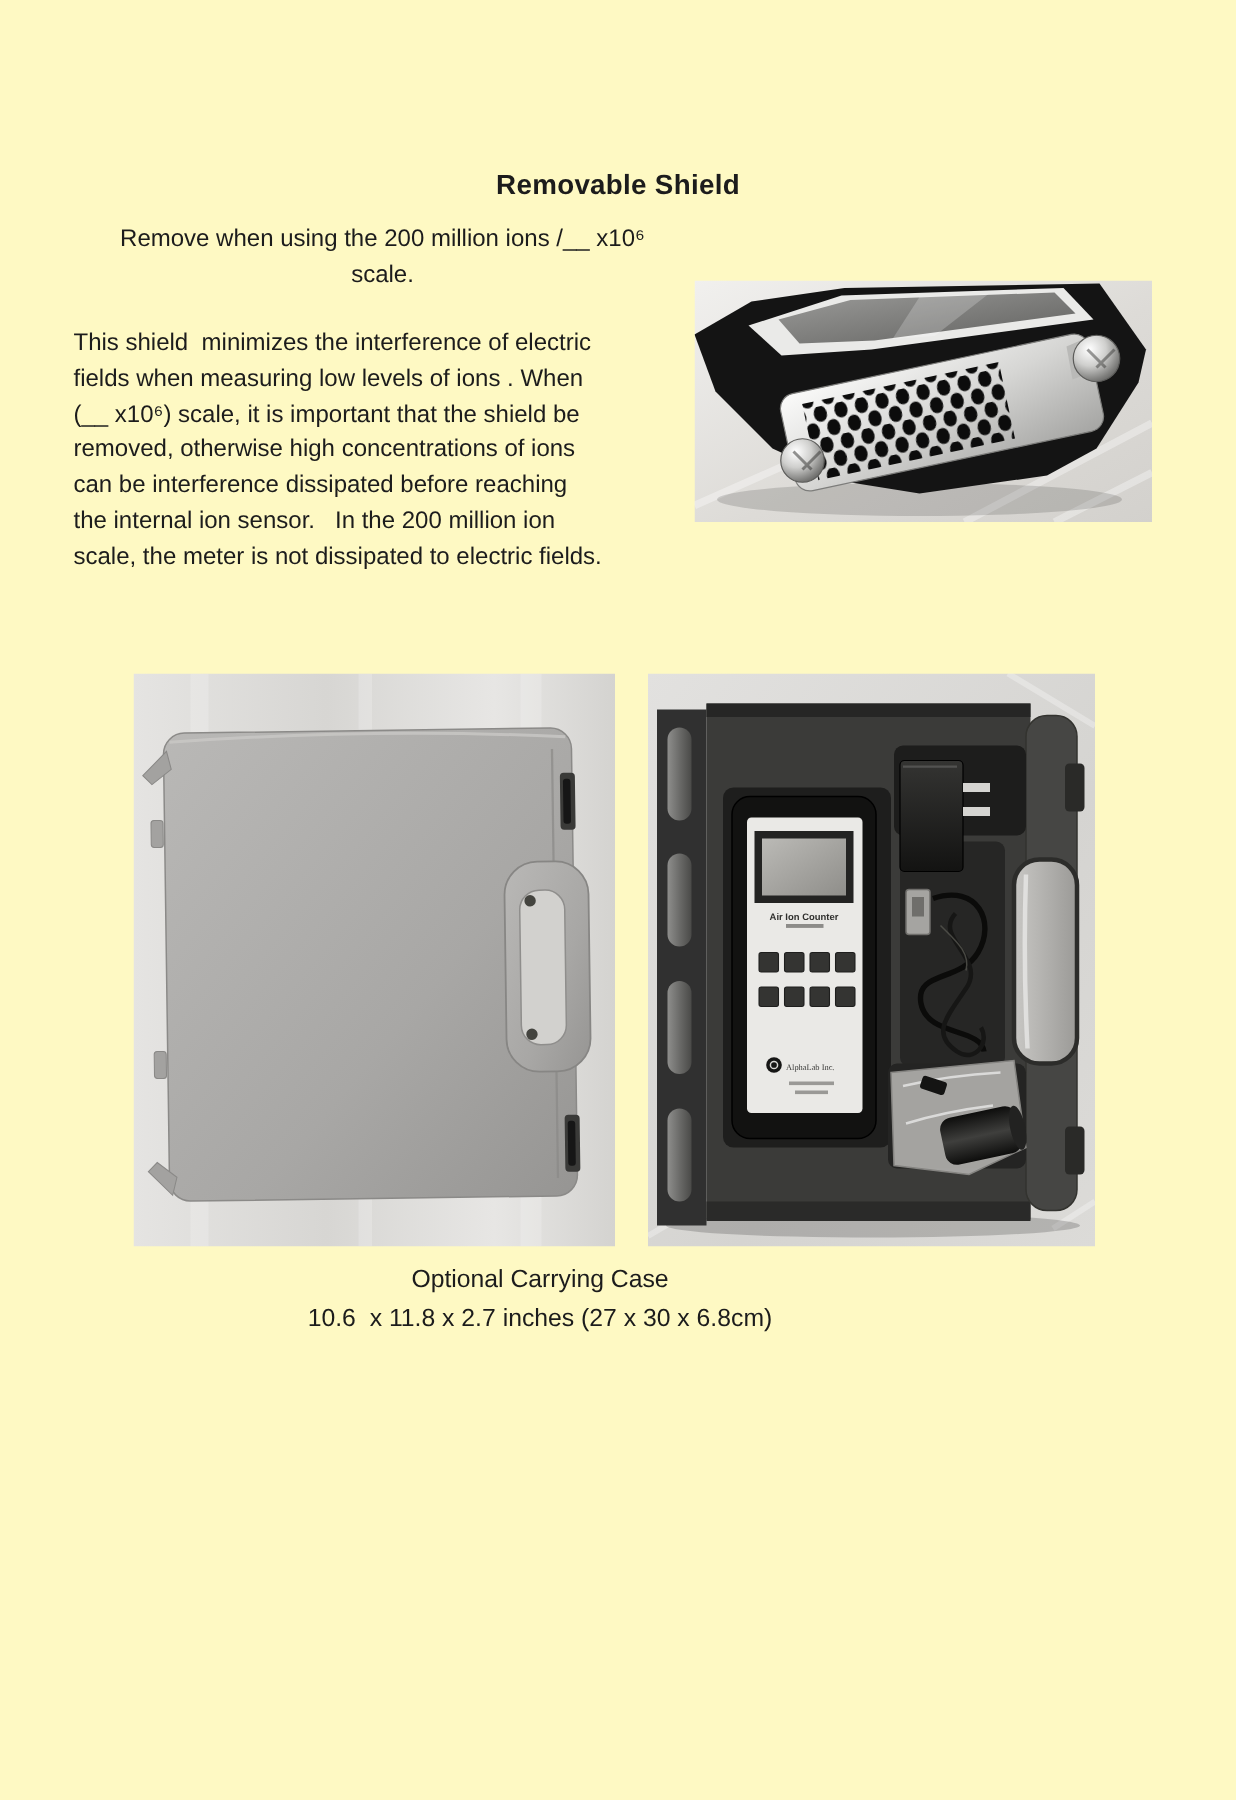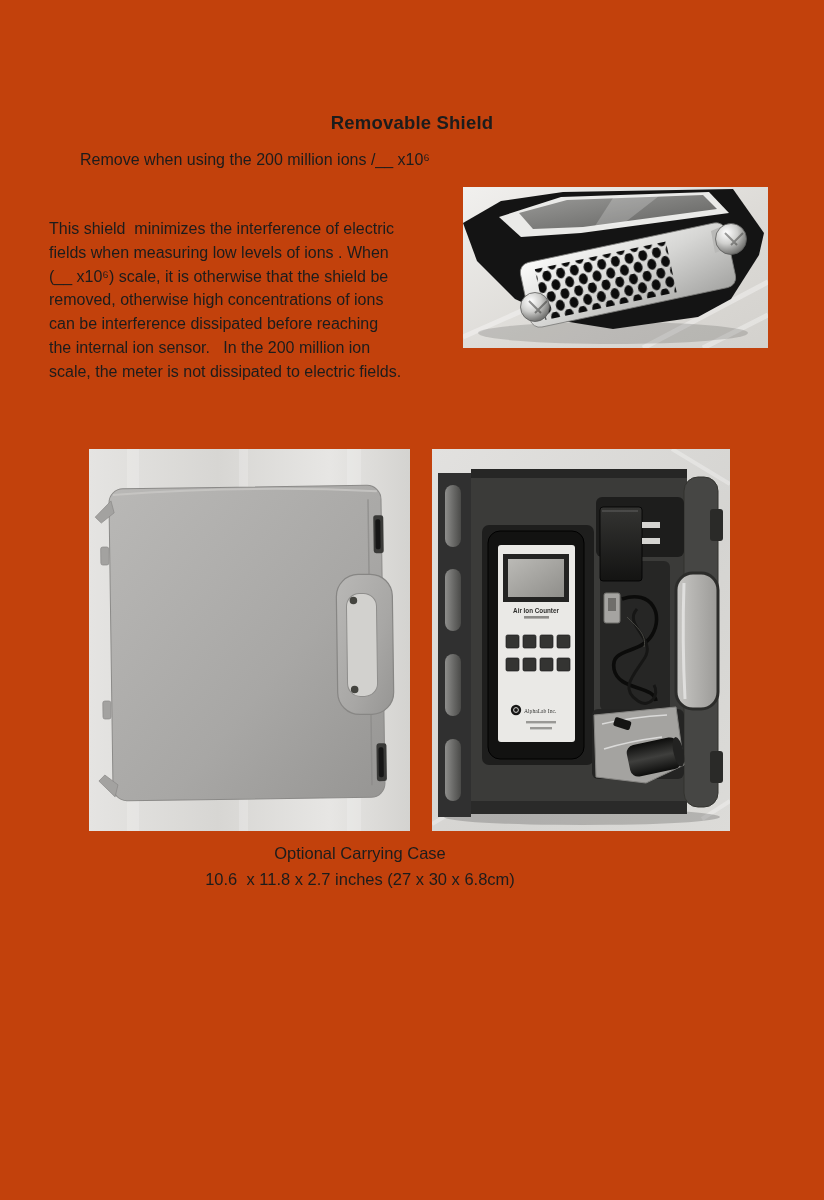--- a/index.html
+++ b/index.html
@@ -1,18 +1,18 @@
 <!DOCTYPE html>
 <html><head>
 <meta charset="utf-8">
 <title>Removable Shield</title>
 <style>
   html,body{margin:0;padding:0;background:#ffffff;}
   .page{
-    position:relative;width:824px;height:1200px;background:#c2410c;
+    position:relative;width:824px;height:1200px;background:#fef9c3;
     font-family:"Liberation Sans",sans-serif;color:#1c1c1c;overflow:hidden;
   }
   .title{
     position:absolute;left:0;top:112px;width:824px;text-align:center;
     font-size:18.5px;font-weight:bold;letter-spacing:.2px;margin:0;
   }
   .para{position:absolute;left:49px;width:412px;margin:0;font-size:16px;line-height:23.8px;}
   .para .line{display:block;white-space:pre-wrap;}
   .p-intro{top:148px;text-align:center;}
   .p-body{top:204px;margin-top:13px;}
@@ -26,26 +26,27 @@
 </style>
 </head>
 <body>
 
 <div class="page">
 
   <h1 class="title">Removable Shield</h1>
 
   <p class="para p-intro">
     <span class="line">Remove when using the 200 million ions /__ x10⁶</span>
+    <span class="line">scale.</span>
   </p>
 
   <p class="para p-body">
     <span class="line">This shield  minimizes the interference of electric</span>
     <span class="line">fields when measuring low levels of ions . When</span>
-    <span class="line">(__ x10⁶) scale, it is otherwise that the shield be</span>
+    <span class="line">(__ x10⁶) scale, it is important that the shield be</span>
     <span class="line">removed, otherwise high concentrations of ions</span>
     <span class="line">can be interference dissipated before reaching</span>
     <span class="line">the internal ion sensor.   In the 200 million ion</span>
     <span class="line">scale, the meter is not dissipated to electric fields.</span>
   </p>
 
   <figure class="fig-shield">
     <svg width="305" height="161" viewBox="0 0 305 161" xmlns="http://www.w3.org/2000/svg">
       <defs>
         <linearGradient id="floor1" x1="0" y1="0" x2="1" y2="1">

